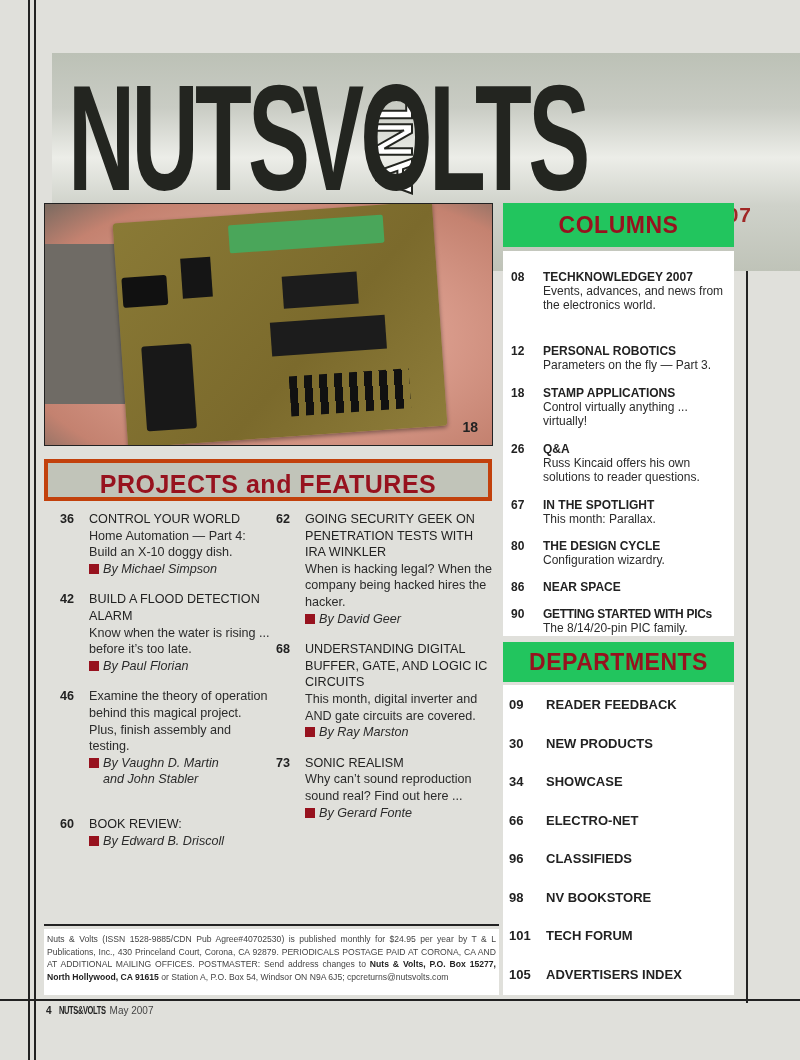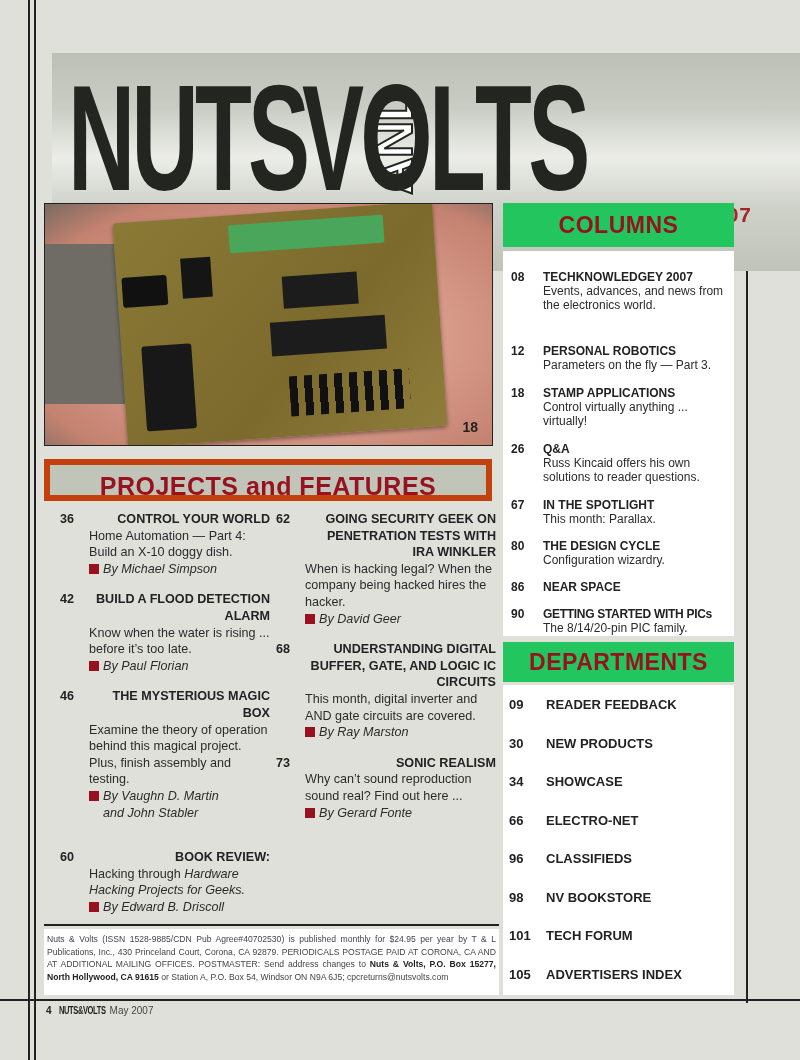--- a/index.html
+++ b/index.html
@@ -67,36 +67,36 @@
   .pcb .hdrs { position: absolute; left: 165px; top: 165px; width: 120px; height: 40px;
     background: repeating-linear-gradient(to right, #111 0 8px, transparent 8px 15px); }
   .photo .caption {
     position: absolute; right: 14px; bottom: 10px;
     font-weight: bold; font-size: 14px; color: #222;
   }
 
   
   .proj-header {
     position: absolute; left: 44px; top: 459px; width: 448px; height: 42px;
-    background: #c1c4b9; border: 6px solid #c2410c;
+    background: #c1c4b9; border: 4px solid #c2410c;
     text-align: center;
   }
   .proj-header span {
     display: inline-block; line-height: 42px;
     font-family: "Liberation Sans", sans-serif; font-weight: bold;
     font-size: 25px; color: #97121e; letter-spacing: 0.5px;
   }
 
   
   .feat-col { position: absolute; top: 511px; }
   .feat-col.c1 { left: 60px; width: 210px; }
   .feat-col.c2 { left: 276px; width: 220px; }
   .feature { position: relative; padding-left: 29px; margin-bottom: 14px; font-size: 12.6px; line-height: 16.6px; }
   .feature .num { position: absolute; left: 0; top: 0; font-weight: bold; }
-  .feature .title { font-weight: bold; display: block; text-align: right; }
+  .feature .title { font-weight: normal; display: block; }
   .feature .desc { display: block; color: #2b2b2b; }
   .feature .desc i { font-style: italic; }
   .feature .author { display: block; font-style: italic; color: #2b2b2b; position: relative; padding-left: 14px; }
   .feature .author::before {
     content: ""; position: absolute; left: 0; top: 3px; width: 10px; height: 10px; background: #97121e;
   }
   .feature .author2 { display: block; font-style: italic; color: #2b2b2b; padding-left: 14px; }
 
   
   .col-header {
@@ -169,29 +169,27 @@
     <span class="author">By Michael Simpson</span>
   </div>
   <div class="feature">
     <span class="num">42</span>
     <span class="title">BUILD A FLOOD DETECTION ALARM</span>
     <span class="desc">Know when the water is rising ... before it’s too late.</span>
     <span class="author">By Paul Florian</span>
   </div>
   <div class="feature" style="margin-bottom:28px;">
     <span class="num">46</span>
-    <span class="title">THE MYSTERIOUS MAGIC BOX</span>
     <span class="desc">Examine the theory of operation behind this magical project. Plus, finish assembly and testing.</span>
     <span class="author">By Vaughn D. Martin</span>
     <span class="author2">and John Stabler</span>
   </div>
   <div class="feature">
     <span class="num">60</span>
     <span class="title">BOOK REVIEW:</span>
-    <span class="desc"><span>Hacking through </span><i>Hardware Hacking Projects for Geeks.</i></span>
     <span class="author">By Edward B. Driscoll</span>
   </div>
 </div>
 
 <div class="feat-col c2">
   <div class="feature">
     <span class="num">62</span>
     <span class="title">GOING SECURITY GEEK ON PENETRATION TESTS WITH IRA WINKLER</span>
     <span class="desc">When is hacking legal? When the company being hacked hires the hacker.</span>
     <span class="author">By David Geer</span>

